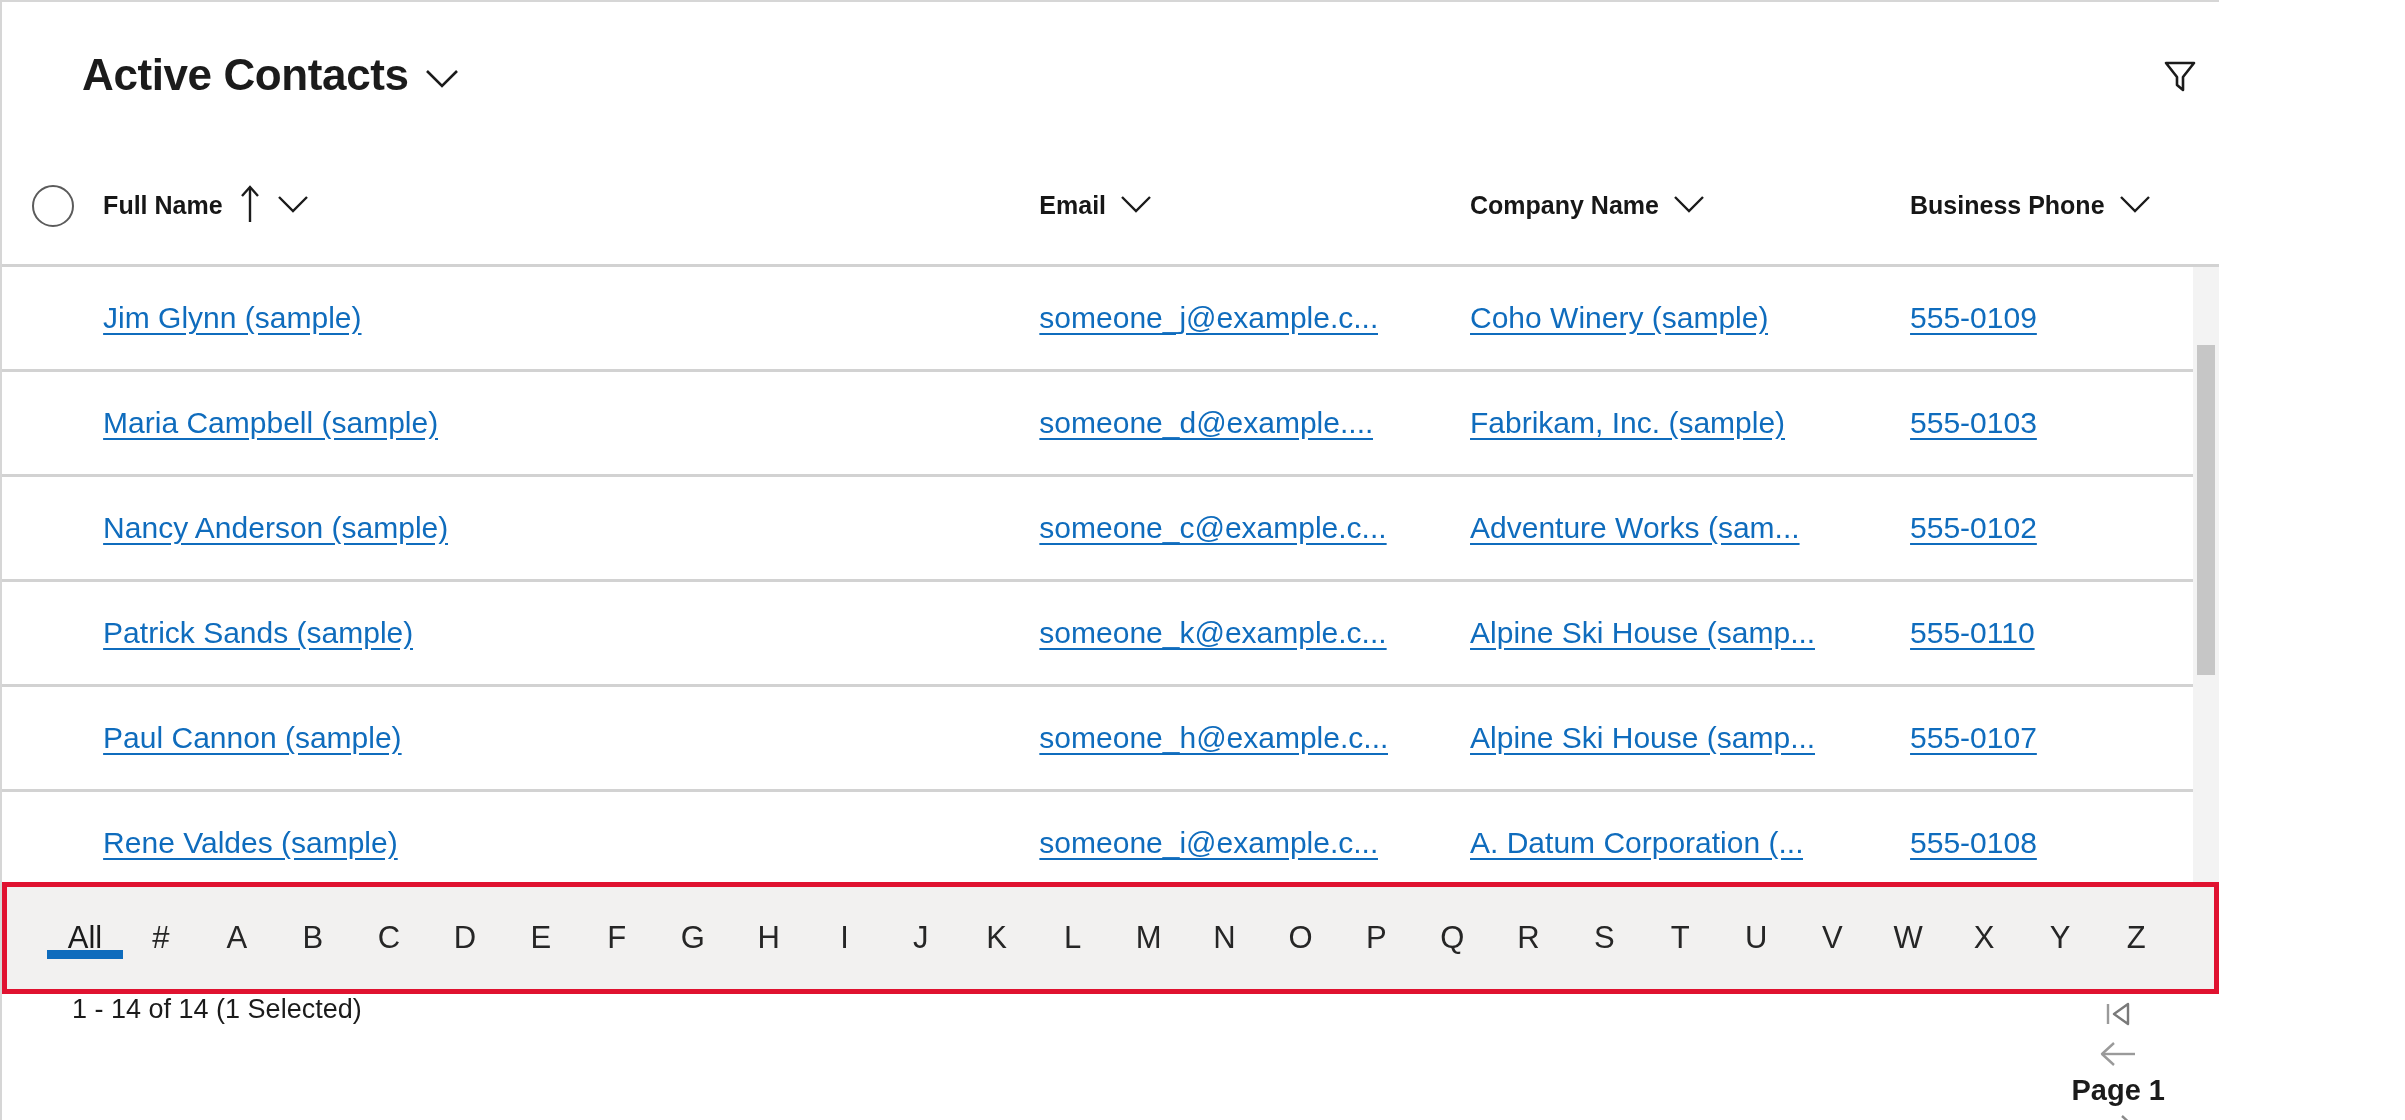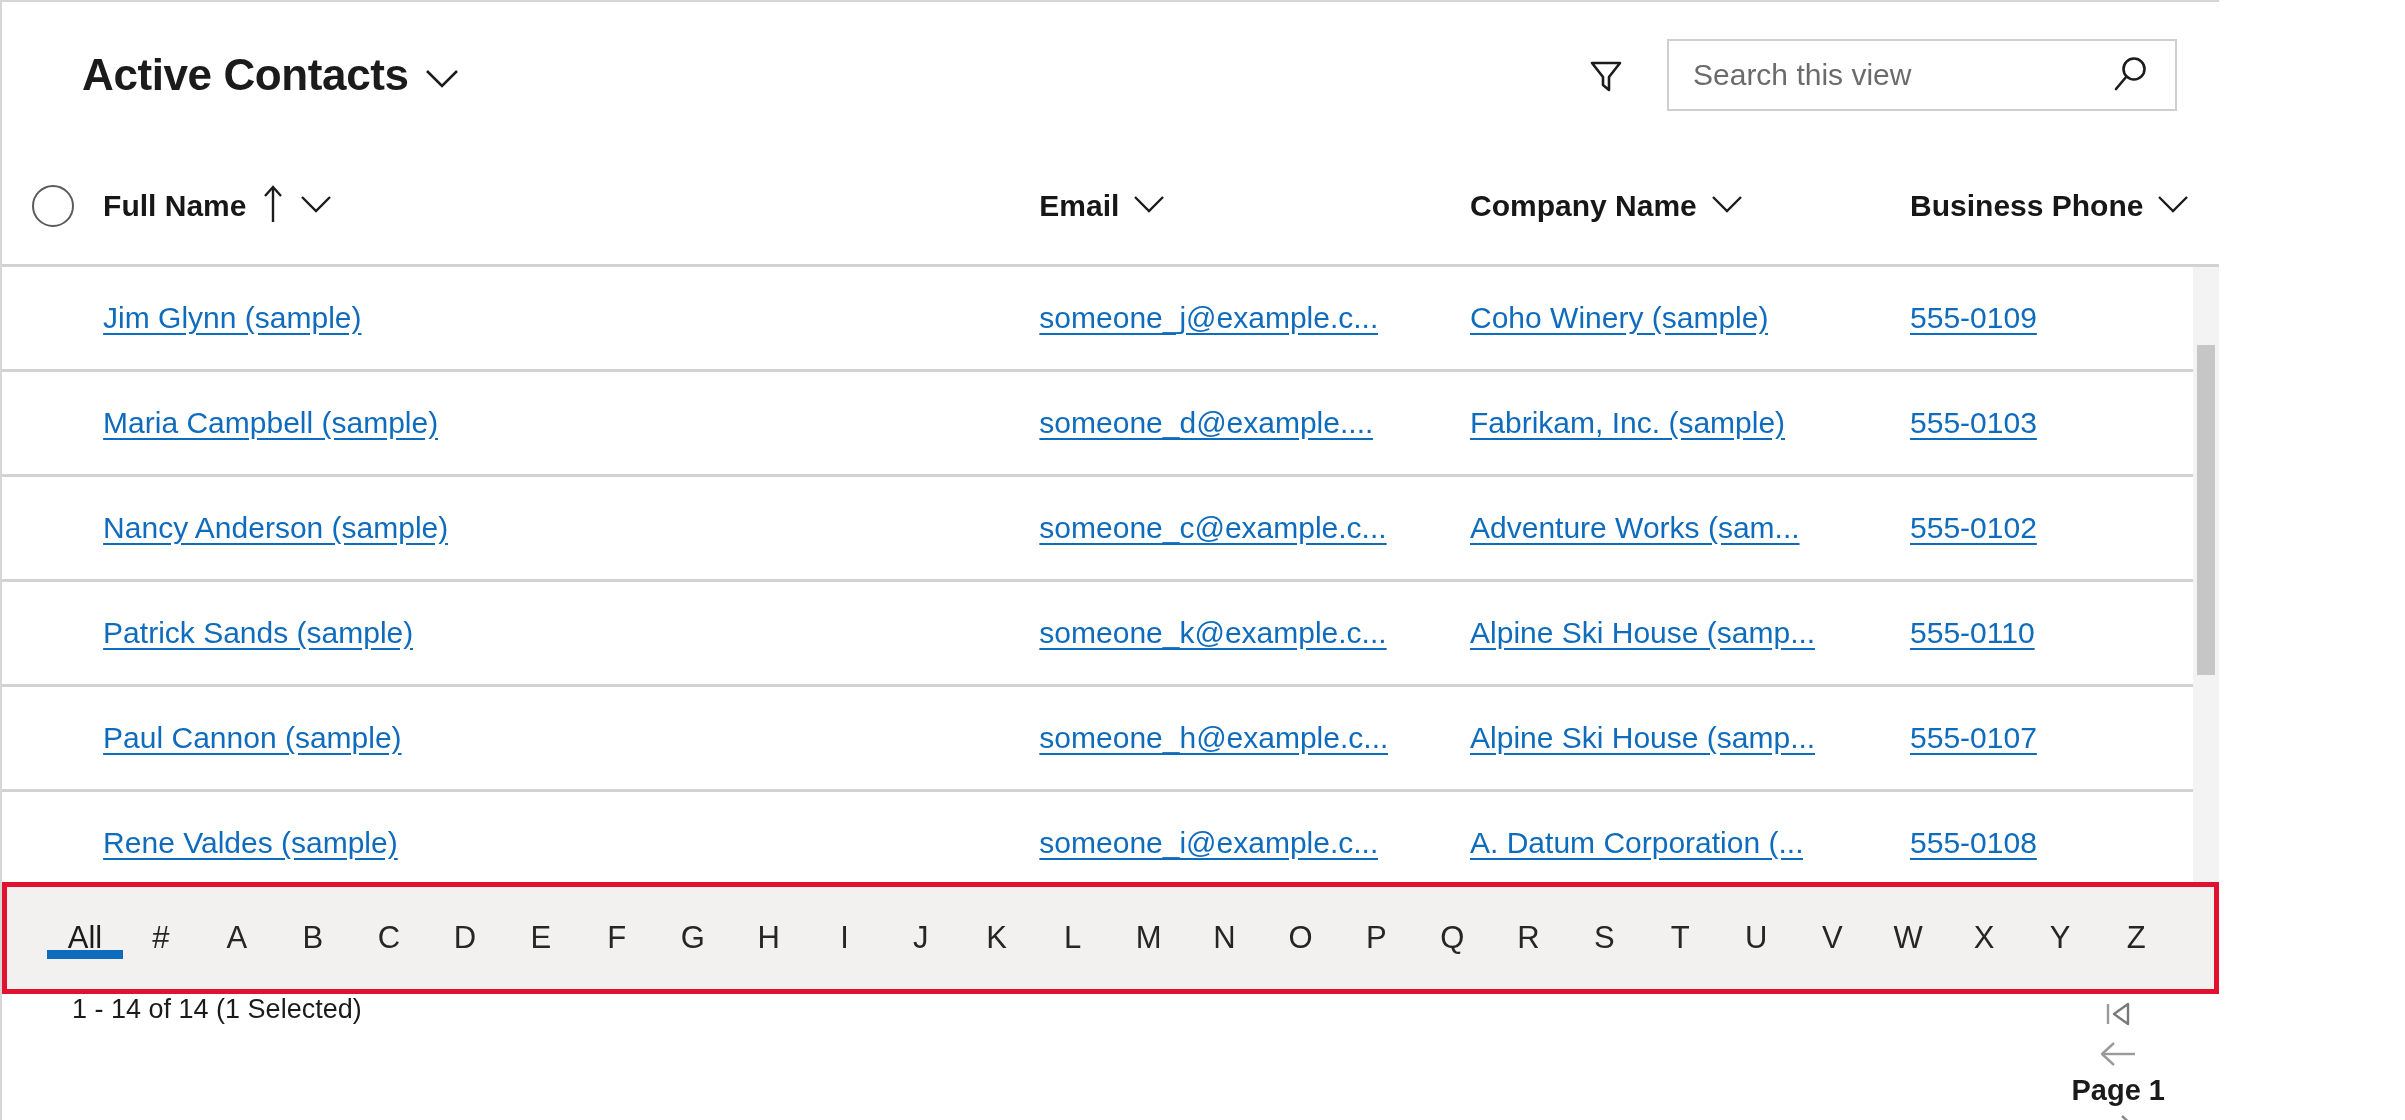--- a/index.html
+++ b/index.html
@@ -108,21 +108,21 @@
     border-radius: 50%;
     cursor: pointer;
   }
   .hcell {
     display: flex;
     align-items: center;
     gap: 14px;
     cursor: pointer;
   }
   .hlabel {
-    font-size: 30px;
+    font-size: 25px;
     font-weight: 700;
     color: #171717;
     white-space: nowrap;
   }
 
   
   .col-name    { width: 1000px; }
   .col-email   { width: 460px; }
   .col-company { width: 470px; }
   .col-phone   { width: 330px; }
@@ -254,29 +254,20 @@
     </div>
 
     <div class="topbar-right">
 
       <div class="filter-btn">
         <svg width="46" height="46" viewBox="0 0 46 46">
           <path d="M9 11 H37 L26 25 V38 L20 33 V25 Z" fill="none" stroke="#1b1b1b" stroke-width="2.6" stroke-linejoin="round"></path>
         </svg>
       </div>
 
-      <div class="search-box">
-        <input class="search-input" type="text" placeholder="Search this view" style="">
-        <span class="search-icon-btn">
-          <svg width="44" height="44" viewBox="0 0 44 44">
-            <circle cx="26" cy="16" r="10.5" fill="none" stroke="#1b1b1b" stroke-width="2.6"></circle>
-            <line x1="18.5" y1="23.5" x2="8" y2="36" stroke="#1b1b1b" stroke-width="2.6" stroke-linecap="round"></line>
-          </svg>
-        </span>
-      </div>
 
     </div>
   </div>
 
   <div class="grid-head">
 
     <div class="col-check">
       <div class="select-all-circle"></div>
     </div>
 

